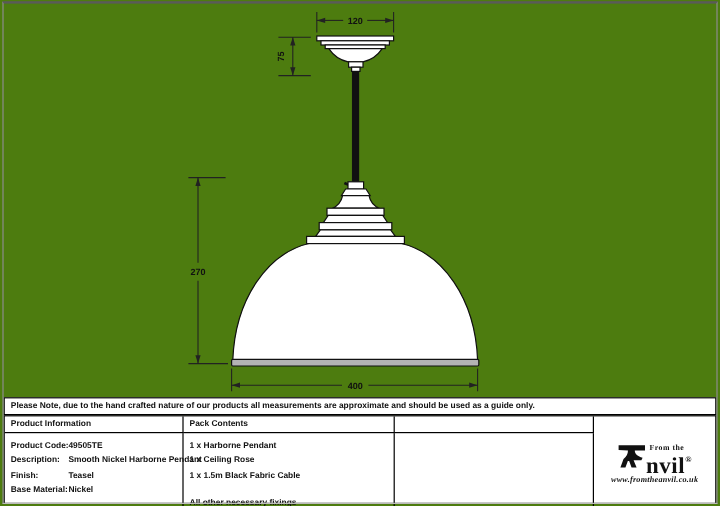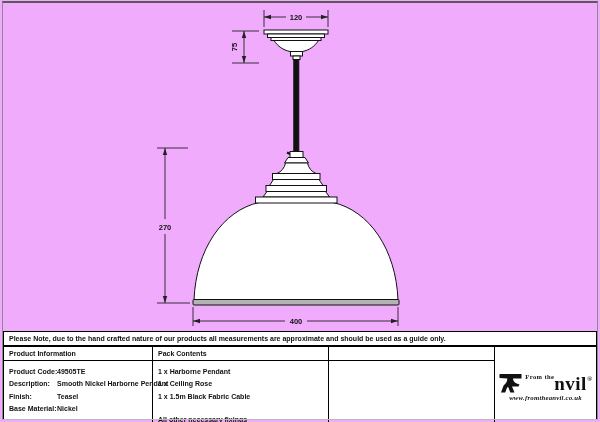--- a/index.html
+++ b/index.html
@@ -1,17 +1,17 @@
 <!DOCTYPE html>
 <html><head>
 <meta charset="utf-8">
 <style>
   html,body{margin:0;padding:0;background:#fff;}
   .sheet{
-    position:relative;width:600px;height:422px;background:#f0abfc;
+    position:relative;width:600px;height:422px;background:#4d7c0f;
     font-family:"Liberation Sans",sans-serif;color:#111;overflow:hidden;
   }
   .outer-border{
     position:absolute;left:2px;right:2px;top:1px;bottom:2px;
     border-top:2.5px solid #5a5a5a;border-left:1.5px solid #8c8c8c;
     border-right:1.5px solid #8c8c8c;border-bottom:1px solid #bbb;
     pointer-events:none;
   }
   svg.drawing{position:absolute;left:0;top:0;}
   .dim-text{font:700 7.5px "Liberation Sans",sans-serif;fill:#111;}
@@ -37,21 +37,21 @@
   .logo-cell{
     grid-row:1 / span 2;grid-column:4;border-bottom:none;border-right:none;
     display:flex;align-items:center;justify-content:center;padding:0;
   }
   .pi-row{display:flex;}
   .pi-label{width:48px;flex:none;}
   .pack-footer{margin-top:11px;}
   
   .logo{display:flex;flex-direction:column;align-items:center;}
   .logo-top{display:flex;align-items:flex-start;}
-  .logo-right{display:flex;margin-left:-1px;}
+  .logo-right{display:flex;flex-direction:column;margin-left:-1px;}
   .fromthe{font:700 6.5px "Liberation Serif",serif;letter-spacing:.4px;padding-left:3px;}
   .nvil{font:700 19px/15px "Liberation Serif",serif;letter-spacing:.5px;margin-top:-1px;}
   .nvil sup{font-size:7px;vertical-align:9px;}
   .website{font:700 italic 6.8px "Liberation Serif",serif;margin-top:1px;letter-spacing:.2px;}
 </style>
 </head>
 <body>
 
 <div class="sheet">
 

